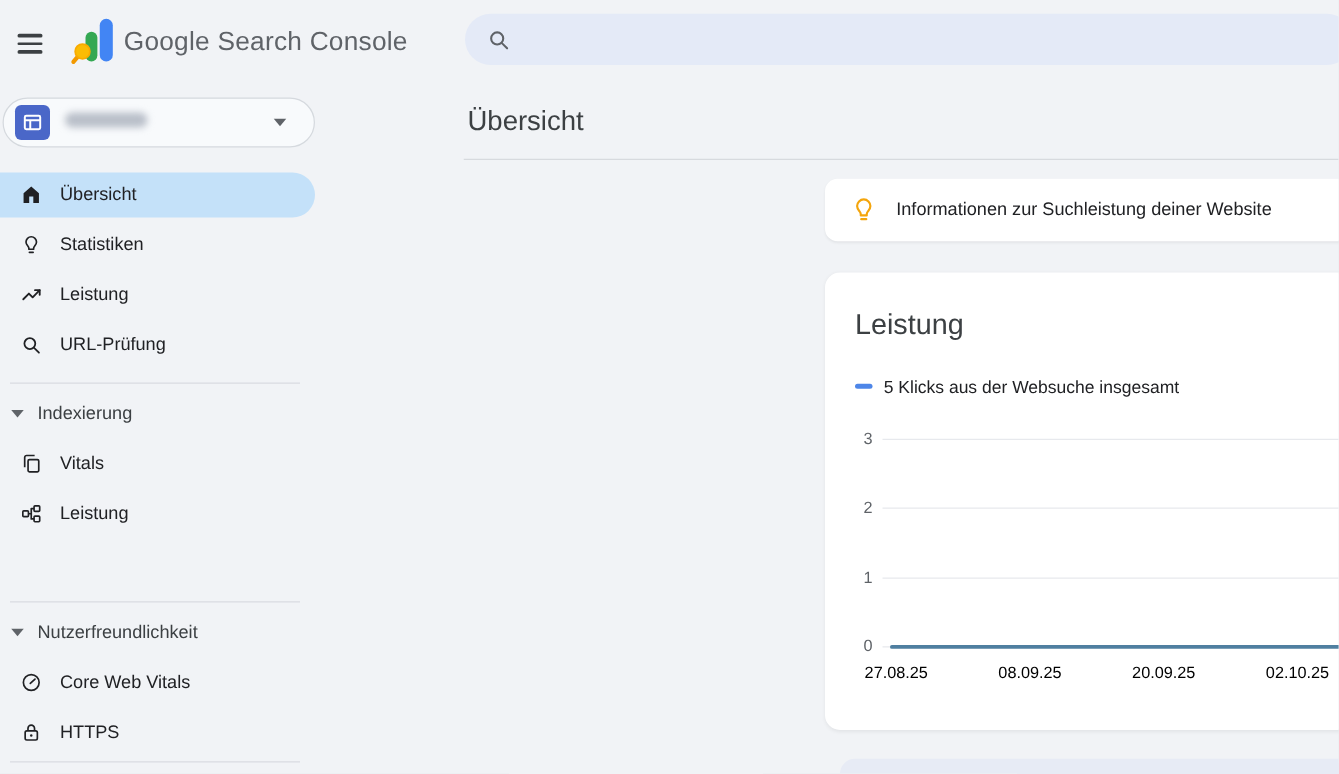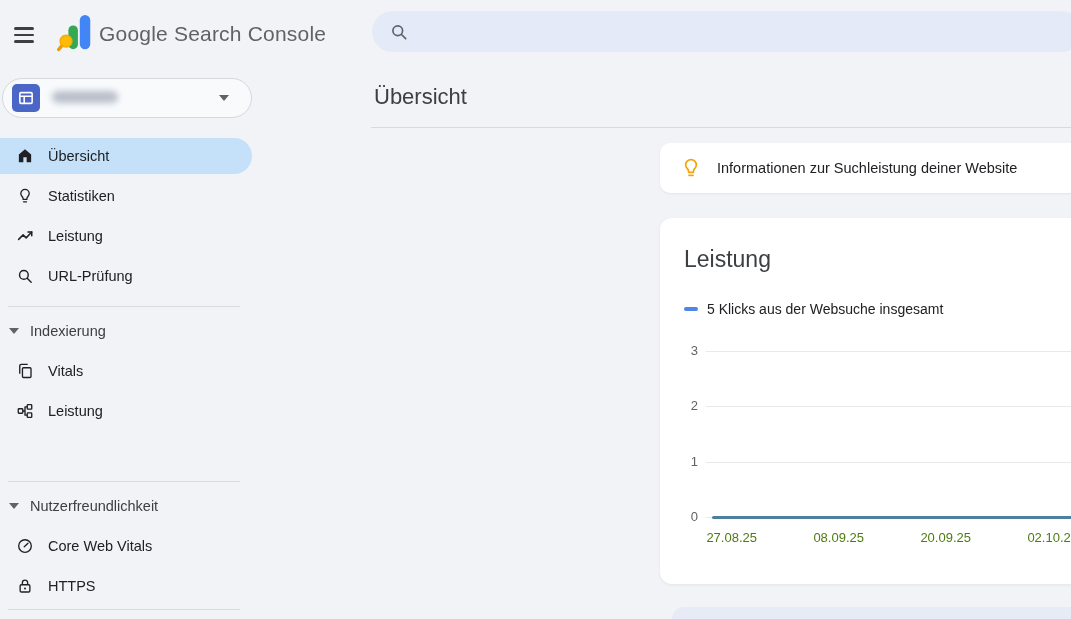--- a/index.html
+++ b/index.html
@@ -57,21 +57,21 @@
   .card {
     position:absolute; left:660px; top:218px; width:460px; height:366px;
     background:#fff; border-radius:12px; box-shadow:0 1px 3px rgba(60,64,67,.08);
   }
   .card-title { position:absolute; left:24px; top:28px; font-size:23px; color:#3c4043; cursor:pointer; }
   .legend { position:absolute; left:24px; top:83px; display:flex; align-items:center; }
   .legend .dash { width:14px; height:4px; border-radius:2px; background:#4e86e8; }
   .legend .ltext { margin-left:9px; font-size:14px; color:#202124; white-space:nowrap; }
   .gridline { position:absolute; left:46px; width:414px; height:1px; background:#e7e9ed; }
   .ytick { position:absolute; left:14px; width:24px; height:16px; font-size:13px; color:#5f6368; text-align:right; }
-  .xtick { position:absolute; top:312px; width:80px; height:16px; font-size:13px; color:#4d7c0f; text-align:right; }
+  .xtick { position:absolute; top:312px; width:80px; height:16px; font-size:13px; color:#000000; text-align:center; }
   .dataline { position:absolute; left:52px; top:298px; width:408px; height:3px; border-radius:2px; background:#4f7fa0; }
   .next-card-top { position:absolute; left:672px; top:607px; width:430px; height:12px; border-radius:12px 12px 0 0; background:#e7ebf5; }
 </style>
 </head>
 <body>
 
 <div class="app">
 
   <div class="hamburger">
     <span></span>

